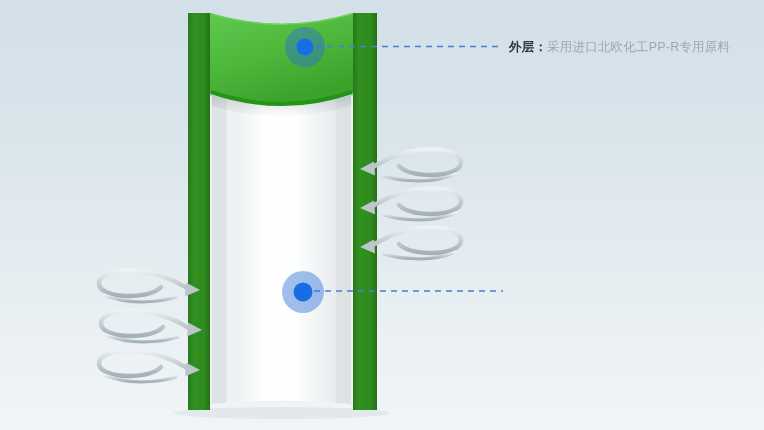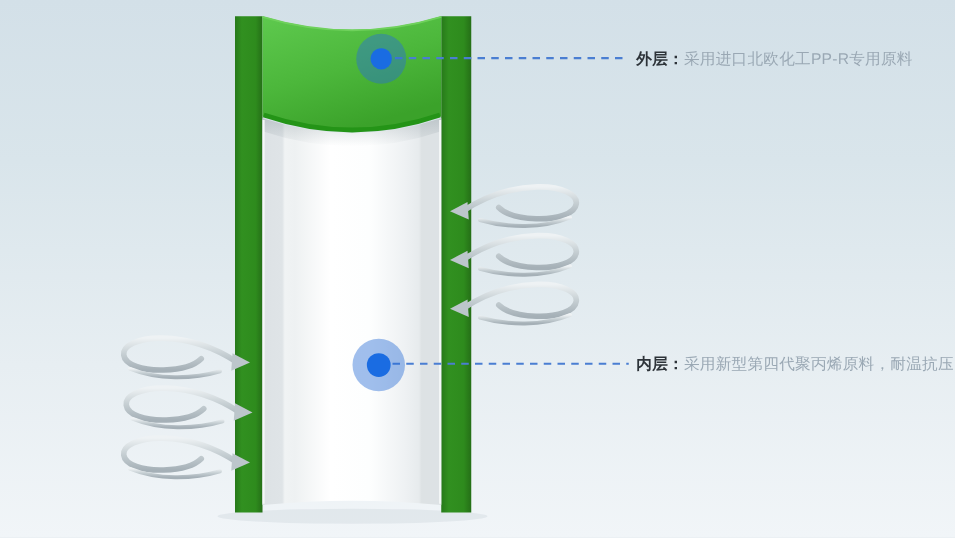--- a/index.html
+++ b/index.html
@@ -109,17 +109,14 @@
     <g>
       <line stroke-width="1.7" stroke-dasharray="6 5" x1="314" y1="291" x2="503" y2="291" stroke="#4a7ed2"></line>
       <circle cx="303" cy="292" r="21" fill="rgba(40,110,215,0.44)"></circle>
       <circle cx="303" cy="292" r="9.5" fill="#1a6ce2"></circle>
     </g>
   </svg>
 
   <div class="callout-label label-outer">
     <span class="t">外层：</span><span class="d">采用进口北欧化工PP-R专用原料</span>
   </div>
-  <div class="callout-label label-inner">
-    <span class="t">内层：</span><span class="d">采用新型第四代聚丙烯原料，耐温抗压</span>
-  </div>
 
 </div>
 
 </body></html>

